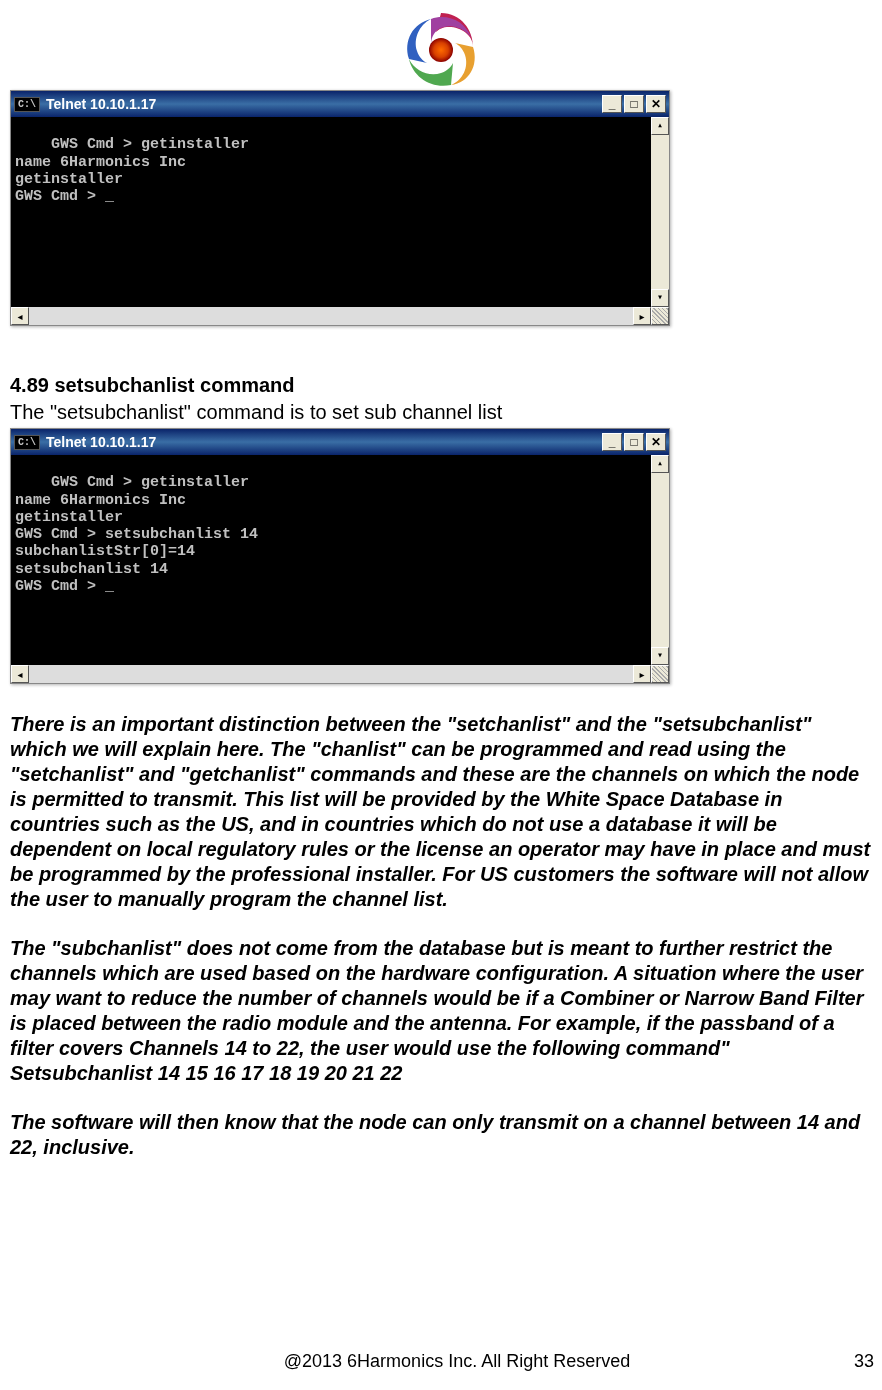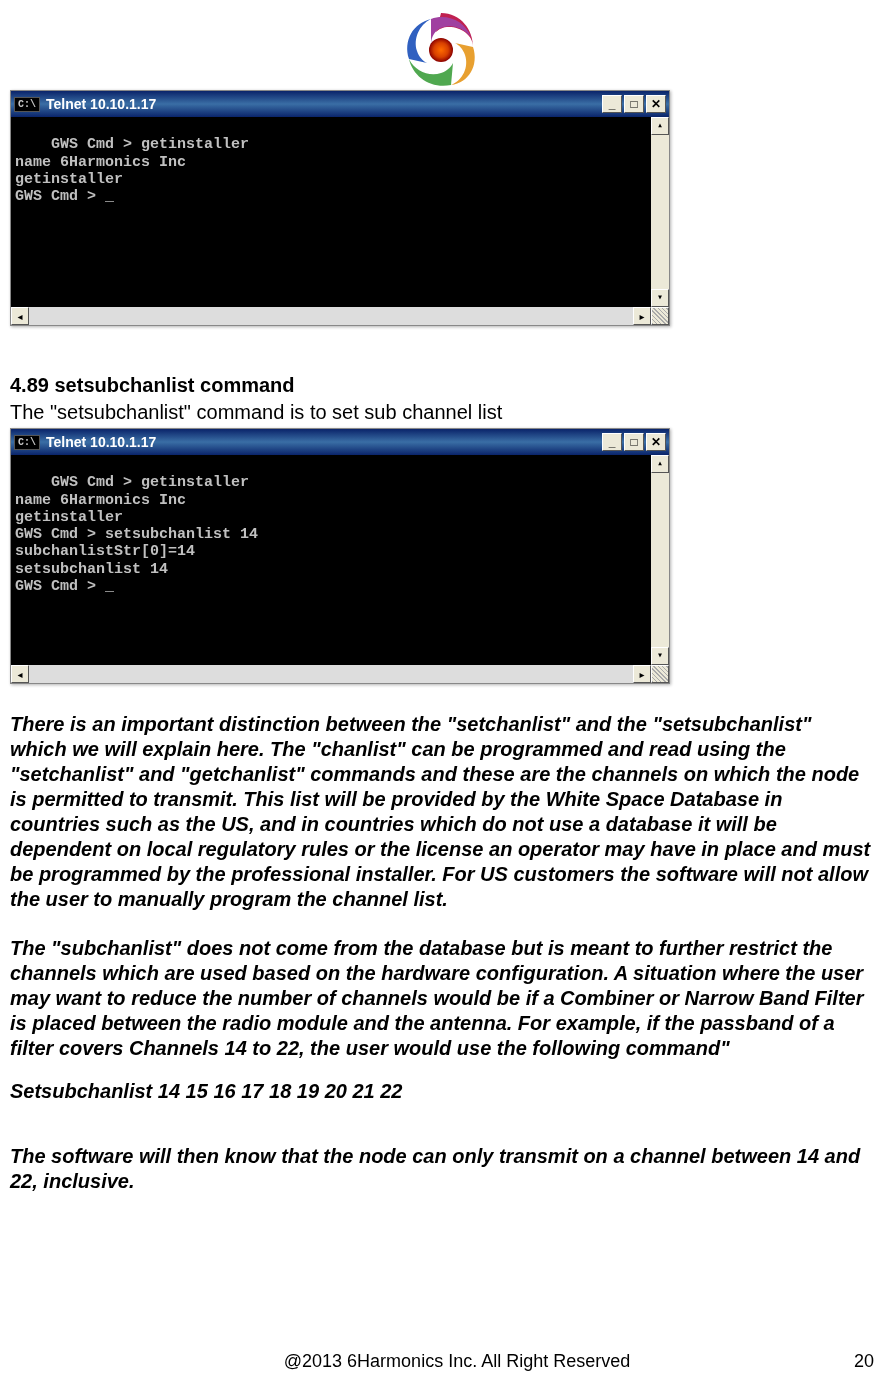--- a/index.html
+++ b/index.html
@@ -128,21 +128,21 @@
     }
     .section-intro {
       margin-bottom: 4px;
     }
     .para {
       font-style: italic;
       line-height: 1.25;
       margin-top: 28px;
       font-weight: bold;
     }
-    .para.plain-cmd { font-style: italic; margin-top: 18px; }
+    .para.plain-cmd { font-style: italic; margin-top: 0; }
     .spacer { height: 24px; }
     .footer {
       position: absolute;
       bottom: 18px;
       left: 16px;
       width: 882px;
       text-align: center;
       font-size: 18px;
     }
     .footer .pgnum {
@@ -223,18 +223,18 @@
     <span class="hbtn">▸</span>
     <span class="grip"></span>
   </div>
 </div>
 
 <div class="para">There is an important distinction between the "setchanlist"   and the "setsubchanlist" which we will explain here.   The "chanlist"  can be programmed and read using the "setchanlist" and "getchanlist" commands and these are the channels on which the node is permitted to transmit.   This list will be provided by the White Space Database in countries such as the US,  and in countries which do not use a database it will be dependent on local regulatory rules or the license an operator may have in place and must be programmed by the professional installer.   For US customers the software will not allow the user to manually program the channel list.</div>
 <div class="spacer"></div>
 <div class="para" style="margin-top:0">The "subchanlist" does not come from the database but is meant to further restrict the channels which are used based on the hardware configuration.   A situation where the user may want to reduce the number of channels would be if a Combiner or Narrow Band Filter is placed between the radio module and the antenna.    For example,  if the passband of a  filter covers Channels 14 to 22,    the user would use the following command"</div>
 <div class="para plain-cmd">Setsubchanlist 14 15 16 17 18 19 20 21 22</div>
 <div class="spacer"></div>
-<div class="para" style="margin-top:16px">The software will then know that the node can only transmit on a channel between 14 and 22, inclusive.</div>
+<div class="para" style="margin-top:0">The software will then know that the node can only transmit on a channel between 14 and 22, inclusive.</div>
 
 <div class="footer">
   <span>@2013 6Harmonics Inc. All Right Reserved</span>
-  <span class="pgnum">20</span>
+  <span class="pgnum">33</span>
 </div>
 
 </body></html>

